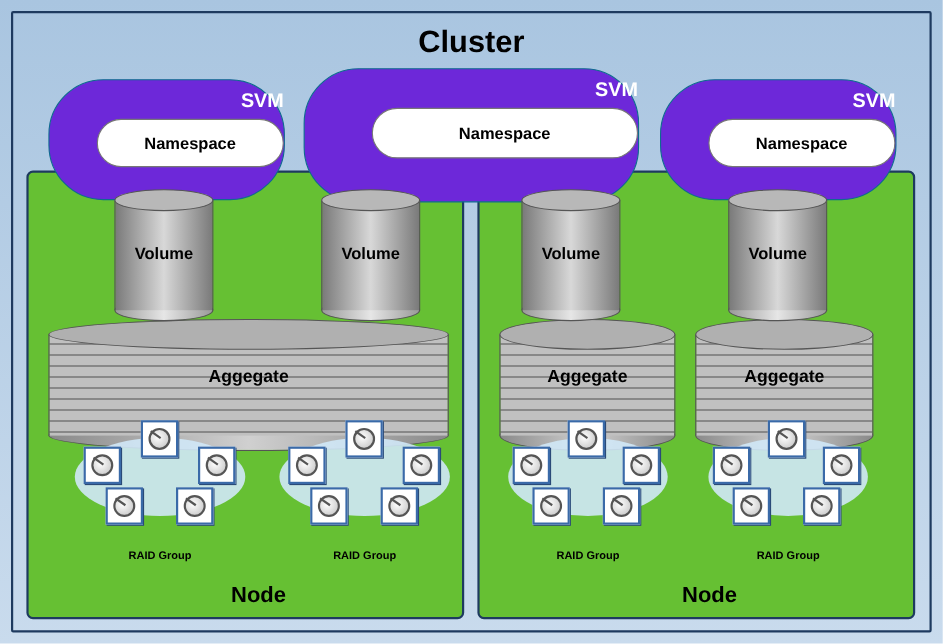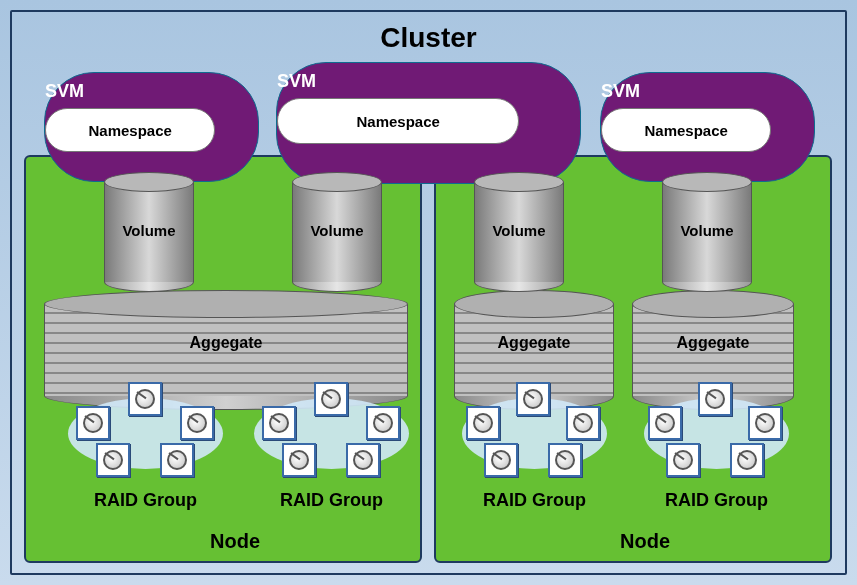--- a/index.html
+++ b/index.html
@@ -43,26 +43,26 @@
     text-align: center;
     font-size: 20px;
     font-weight: bold;
     color: #000;
     padding-left: 24px;
   }
 
   
   .svm {
     position: absolute;
-    background: #701a75;
+    background: #6d28d9;
     border-radius: 50px;
     border: 1px solid #0e6b8f;
     display: flex;
     flex-direction: column;
-    align-items: flex-start;
+    align-items: flex-end;
     top: 72px;
     height: 110px;
   }
   .svm1 { left: 44px; width: 215px; }
   .svm2 { left: 276px; width: 305px; height: 122px; top: 62px; }
   .svm3 { left: 600px; width: 215px; }
   .svm-label {
     color: #fff;
     font-weight: bold;
     font-size: 18px;
@@ -167,21 +167,21 @@
     position: absolute;
     height: 105px;
     top: 388px;
   }
   .rg1 { left: 58px; width: 175px; }
   .rg2 { left: 244px; width: 175px; }
   .rg3 { left: 452px; width: 165px; }
   .rg4 { left: 634px; width: 165px; }
   .raid-label {
     position: absolute; bottom: -18px; width: 100%;
-    text-align: center; font-weight: bold; font-size: 18px;
+    text-align: center; font-weight: bold; font-size: 10px;
   }
   .cloud {
     position: absolute; inset: 10px 10px 24px 10px;
     background: #d0e8f7;
     border-radius: 50%;
     opacity: 0.9;
   }
   .disks {
     position: absolute; inset: 0;
   }

